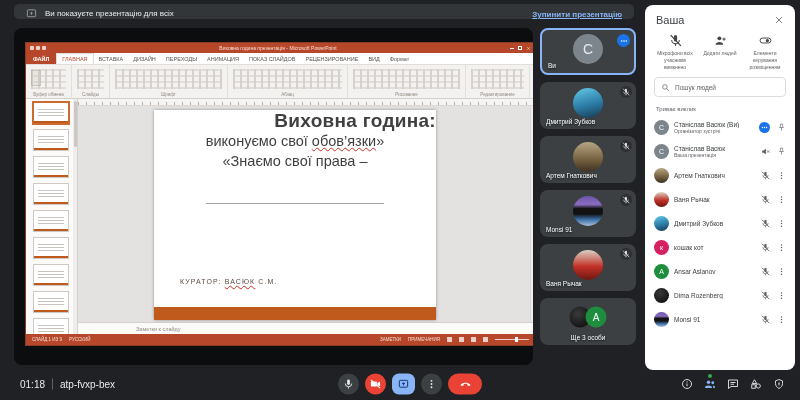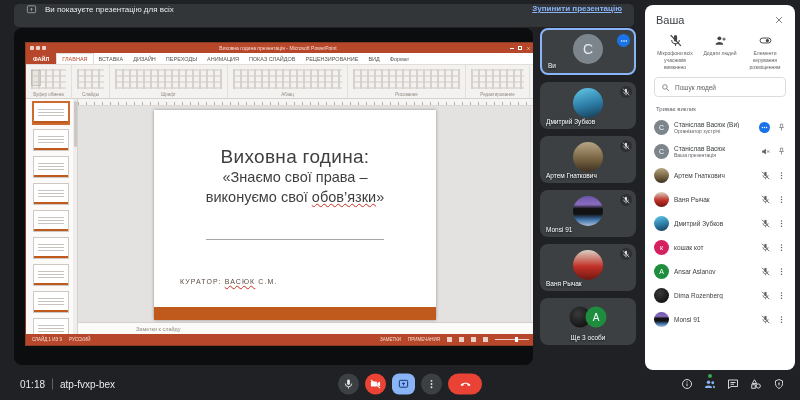--- a/index.html
+++ b/index.html
@@ -1,22 +1,22 @@
 <!DOCTYPE html>
 <html><head>
 <meta charset="utf-8">
 <style>
   * { margin:0; padding:0; box-sizing:border-box; }
   html,body { width:800px; height:400px; background:#202124; }
   body { font-family:"Liberation Sans", sans-serif; overflow:hidden; }
   .app { position:relative; width:800px; height:400px; background:#202124; overflow:hidden; }
 
   
-  .banner { position:absolute; left:14px; top:4px; width:620px; height:23px; background:#333639;
-            border-radius:5px; display:flex; align-items:flex-start; justify-content:space-between; padding:0 12px; }
+  .banner { position:absolute; left:14px; top:4px; width:620px; height:15px; background:#333639;
+            border-radius:5px; display:flex; align-items:flex-end; justify-content:space-between; padding:0 12px; }
   .banner-left { display:flex; align-items:center; gap:8px; }
   .banner .ic { width:11px; height:11px; color:#9aa0a6; display:inline-flex; }
   .banner-msg { color:#e8eaed; font-size:8px; }
   .stop-btn { color:#8ab4f8; font-size:8px; font-weight:bold; cursor:pointer;text-decoration:underline; }
 
   
   .stage { position:absolute; left:14px; top:28px; width:519px; height:337px; background:#0c0d0e; border-radius:8px; overflow:hidden; }
 
   
   .ppt { position:absolute; left:11px; top:14px; width:511px; height:304px; background:#fff;
@@ -54,21 +54,21 @@
   .sp-scroll::after { content:""; position:absolute; top:2px; left:0.5px; width:3px; height:46px; background:#cdc8c3; border-radius:2px; }
 
   .ppt-main { flex:1; display:flex; flex-direction:column; min-width:0; }
   .ruler { height:7px; background:#f6f4f2; border-bottom:1px solid #ddd8d3; flex:none;
       background-image:repeating-linear-gradient(90deg,#b5aea7 0 1px,transparent 1px 8px);
       background-size:auto 3px; background-repeat:repeat-x; background-position:0 bottom; }
   .workspace { flex:1; background:#e4e2e0; position:relative; min-height:0; }
   .ws-scroll { position:absolute; right:0; top:0; bottom:0; width:5px; background:#f0eeec; border-left:1px solid #ddd8d3; }
 
   .slide { position:absolute; left:76px; top:4px; width:282px; height:210px; background:#fff; box-shadow:0 0 3px rgba(0,0,0,.35); }
-  .s-title { margin-top:36px; text-align:center; font-size:19px; color:#3f3f3f; letter-spacing:.3px; }
+  .s-title { text-align:right; font-size:19px; color:#3f3f3f; letter-spacing:.3px;font-weight:bold; }
   .s-sub { text-align:center; font-size:14.5px; color:#3f3f3f; line-height:1.35; }
   .sp-err { text-decoration:underline; text-decoration-style:wavy; text-decoration-color:#cc2a1e; text-decoration-thickness:1px; }
   .s-hr { width:63%; margin:32px auto 0 auto; border-top:1px solid #a6a6a6; }
   .curator { position:absolute; left:26px; top:168px; font-size:7px; letter-spacing:1.1px; color:#5c4a40; }
   .slide-bar { position:absolute; left:0; right:0; bottom:0; height:13px; background:#c05a1c; }
 
   .notes { height:12px; background:#fafaf8; border-top:1px solid #d5d1cc; display:flex; align-items:center; padding-left:58px; font-size:5.5px; color:#938b83; flex:none; }
 
   .ppt-status { height:11px; background:#b7472a; color:#f4ddd2; display:flex; align-items:center; gap:7px; padding:0 6px; font-size:4.5px; flex:none; }
   .st-spacer { flex:1; }
@@ -232,22 +232,22 @@
             <div class="thumb"></div>
             <div class="thumb"></div>
             <div class="thumb"></div>
             <div class="thumb"></div>
           </div>
         <div class="ppt-main">
           <div class="ruler"></div>
           <div class="workspace">
             <div class="slide">
               <div class="s-title">Виховна година:</div>
+              <div class="s-sub"><span>виконуємо свої </span><span class="sp-err">обов’язки</span><span>»</span></div>
               <div class="s-sub">«Знаємо свої права –</div>
-              <div class="s-sub"><span>виконуємо свої </span><span class="sp-err">обов’язки</span><span>»</span></div>
               <div class="s-hr"></div>
               <div class="curator"><span>КУРАТОР: </span><span class="sp-err">ВАСЮК</span><span> С.М.</span></div>
               <div class="slide-bar"></div>
             </div>
             <div class="ws-scroll"></div>
           </div>
           <div class="notes">Заметки к слайду</div>
         </div>
       </div>
       <div class="ppt-status">

